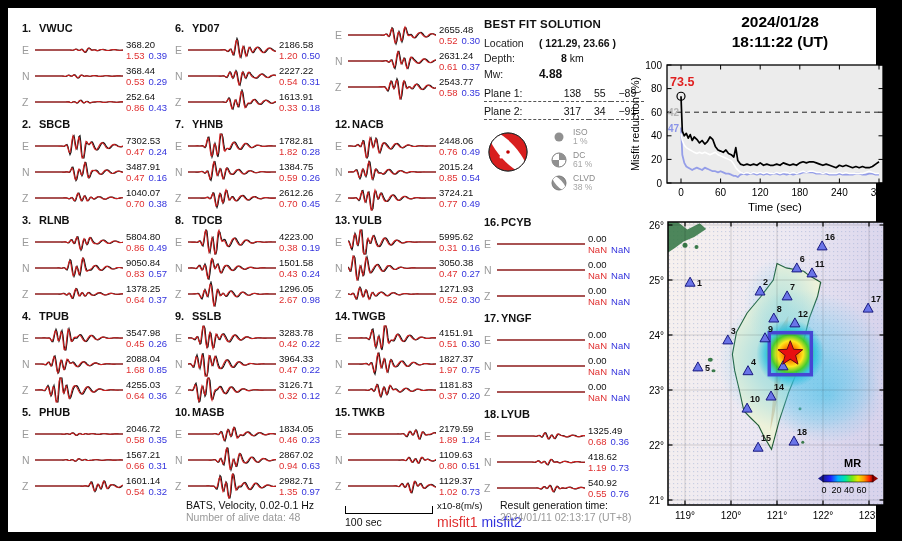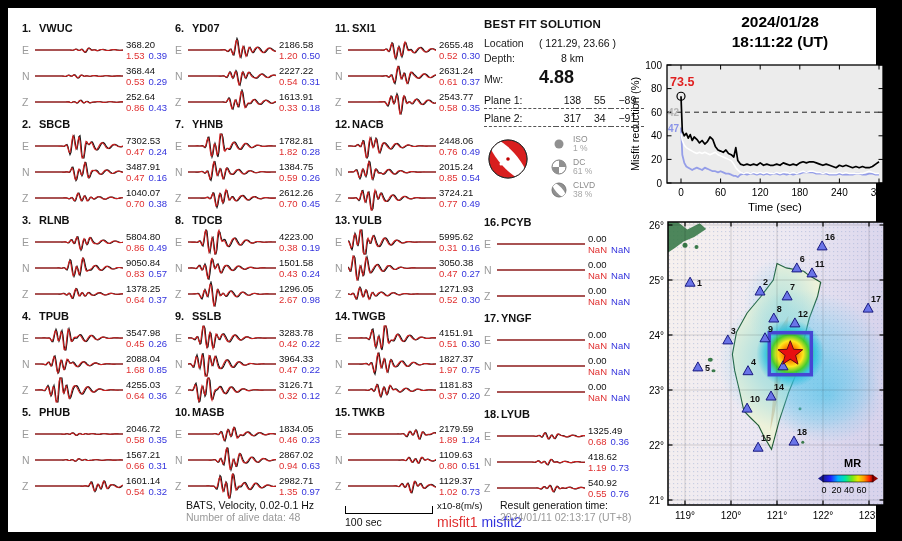--- a/index.html
+++ b/index.html
@@ -14,23 +14,23 @@
   .ch{width:13px;font-size:10.5px;color:#9a9a9a;}
   .nums{margin-left:3px;line-height:11px;white-space:nowrap;}
   .amp{font-size:9.5px;color:#111;}
   .mf{font-size:9.5px;}
   .m1{color:#e03030;margin-right:4px;}
   .m2{color:#3333dd;}
   .solution{position:absolute;left:476px;top:10px;width:166px;color:#111;}
   .sol-title{font-size:11.5px;font-weight:bold;margin-bottom:7px;letter-spacing:.2px;}
   .sol-row{font-size:10.5px;margin-bottom:3px;}
   .sol-lab{display:inline-block;width:52px;color:#222;}
-  .sol-val{font-weight:normal;}
+  .sol-val{font-weight:bold;}
   .unit{font-weight:normal;}
-  .mw-val{font-size:18px;font-weight:bold;margin-left:14px;}
+  .mw-val{font-size:12px;font-weight:bold;margin-left:14px;}
   table.planes{border-collapse:collapse;width:160px;font-size:10.5px;margin-top:2px;}
   table.planes td{padding:2.5px 0;}
   table.planes tr.ph td{border-top:1px dashed #555;border-bottom:1px dashed #555;text-align:center;}
   table.planes tr.pr td{border-bottom:1px dashed #555;}
   table.planes td.c{text-align:center;}
   .mech-row{display:flex;margin-top:8px;}
   .decomp{margin-left:18px;}
   .d-item{display:flex;align-items:center;margin-bottom:5px;}
   .d-txt{margin-left:5px;line-height:9px;}
   .d-name{font-size:8.5px;color:#8a8a8a;}
@@ -412,21 +412,20 @@
               <path d="M0 13.0 L1 13.0 L2 13.0 L3 13.0 L4 13.0 L5 13.0 L6 13.0 L7 13.0 L8 13.0 L9 13.0 L10 13.0 L11 13.0 L12 13.0 L13 13.0 L14 13.0 L15 13.0 L16 13.0 L17 13.0 L18 13.0 L19 12.9 L20 12.9 L21 12.9 L22 13.0 L23 13.1 L24 13.1 L25 13.0 L26 13.1 L27 14.1 L28 15.7 L29 16.2 L30 13.3 L31 7.3 L32 2.5 L33 3.8 L34 10.7 L35 17.3 L36 18.2 L37 13.4 L38 8.9 L39 10.5 L40 18.8 L41 25.0 L42 25.0 L43 19.2 L44 6.6 L45 1.0 L46 2.0 L47 9.4 L48 15.3 L49 16.7 L50 15.3 L51 14.0 L52 13.9 L53 13.9 L54 12.9 L55 11.2 L56 9.7 L57 9.3 L58 10.2 L59 12.0 L60 14.0 L61 15.7 L62 16.6 L63 16.5 L64 15.5 L65 13.9 L66 12.2 L67 10.8 L68 10.2 L69 10.3 L70 11.1 L71 12.3 L72 13.5 L73 14.4 L74 14.9 L75 14.8 L76 14.2 L77 13.5 L78 12.7 L79 12.2 L80 12.0 L81 12.1 L82 12.4 L83 12.8 L84 13.1 L85 13.4 L86 13.5 L87 13.4 L88 13.3 " fill="none" stroke="#111111" stroke-width="1.15"></path>
               <path d="M0 13.0 L1 13.0 L2 13.0 L3 13.0 L4 13.0 L5 13.0 L6 13.0 L7 13.0 L8 13.0 L9 13.0 L10 13.0 L11 13.0 L12 13.0 L13 13.0 L14 13.0 L15 13.0 L16 13.0 L17 13.0 L18 13.0 L19 12.9 L20 12.9 L21 13.0 L22 13.0 L23 13.1 L24 13.1 L25 13.1 L26 13.4 L27 14.3 L28 15.3 L29 14.3 L30 10.3 L31 5.4 L32 4.1 L33 8.4 L34 15.2 L35 18.6 L36 16.1 L37 11.1 L38 9.5 L39 14.5 L40 22.8 L41 25.0 L42 22.5 L43 11.3 L44 1.8 L45 1.0 L46 6.7 L47 14.0 L48 17.1 L49 16.1 L50 13.9 L51 13.0 L52 13.0 L53 12.8 L54 11.7 L55 10.4 L56 9.8 L57 10.5 L58 12.1 L59 14.0 L60 15.6 L61 16.4 L62 16.3 L63 15.3 L64 13.8 L65 12.2 L66 10.9 L67 10.2 L68 10.4 L69 11.2 L70 12.3 L71 13.6 L72 14.5 L73 14.9 L74 14.8 L75 14.2 L76 13.4 L77 12.7 L78 12.2 L79 11.9 L80 12.0 L81 12.4 L82 12.8 L83 13.1 L84 13.4 L85 13.5 L86 13.4 L87 13.3 L88 13.1 " fill="none" stroke="#cc2020" stroke-width="1.1"></path>
             </svg>
             <div class="nums">
               <div class="amp">2982.71</div>
               <div class="mf"><span class="m1">1.35</span><span class="m2">0.97</span></div>
             </div>
           </div>
         </div>
         <div class="station" style="left:327px;top:14px">
-          <div class="st-h"><span class="st-num">11.</span><span>SXI1</span></div>
           <div class="trow">
             <span class="ch">E</span>
             <svg width="88" height="26">
               <path d="M0 13.0 L1 13.0 L2 13.0 L3 13.0 L4 13.0 L5 13.0 L6 13.0 L7 13.0 L8 13.0 L9 13.0 L10 13.0 L11 13.0 L12 13.0 L13 13.0 L14 13.0 L15 13.0 L16 13.0 L17 13.0 L18 13.0 L19 13.0 L20 13.0 L21 13.0 L22 13.0 L23 13.0 L24 13.0 L25 13.0 L26 13.0 L27 13.0 L28 13.0 L29 13.0 L30 13.0 L31 13.0 L32 13.0 L33 13.1 L34 13.1 L35 13.2 L36 13.1 L37 12.6 L38 12.0 L39 12.1 L40 13.5 L41 14.7 L42 13.4 L43 9.3 L44 5.7 L45 6.5 L46 12.4 L47 19.2 L48 21.9 L49 18.8 L50 12.7 L51 9.3 L52 11.5 L53 17.0 L54 20.0 L55 17.1 L56 10.7 L57 5.9 L58 5.9 L59 9.1 L60 12.2 L61 13.1 L62 12.5 L63 12.3 L64 13.2 L65 14.6 L66 15.7 L67 15.9 L68 15.2 L69 14.0 L70 12.6 L71 11.3 L72 10.5 L73 10.4 L74 11.0 L75 12.0 L76 13.3 L77 14.3 L78 15.0 L79 15.0 L80 14.6 L81 13.7 L82 12.8 L83 12.1 L84 11.7 L85 11.7 L86 12.0 L87 12.5 L88 13.1 " fill="none" stroke="#111111" stroke-width="1.15"></path>
               <path d="M0 13.0 L1 13.0 L2 13.0 L3 13.0 L4 13.0 L5 13.0 L6 13.0 L7 13.0 L8 13.0 L9 13.0 L10 13.0 L11 13.0 L12 13.0 L13 13.0 L14 13.0 L15 13.0 L16 13.0 L17 13.0 L18 13.0 L19 13.0 L20 13.0 L21 13.0 L22 13.0 L23 13.0 L24 13.0 L25 13.0 L26 13.0 L27 13.0 L28 13.0 L29 13.0 L30 13.0 L31 13.0 L32 13.0 L33 13.0 L34 13.1 L35 13.1 L36 12.9 L37 12.4 L38 12.2 L39 12.8 L40 14.1 L41 14.1 L42 11.6 L43 7.8 L44 6.5 L45 10.1 L46 16.4 L47 20.9 L48 20.2 L49 15.2 L50 10.5 L51 10.2 L52 14.4 L53 18.7 L54 18.3 L55 13.0 L56 6.9 L57 4.8 L58 7.3 L59 11.2 L60 13.5 L61 13.6 L62 13.0 L63 13.3 L64 14.3 L65 15.4 L66 15.7 L67 15.1 L68 13.9 L69 12.5 L70 11.4 L71 10.7 L72 10.6 L73 11.1 L74 12.2 L75 13.3 L76 14.3 L77 14.9 L78 15.0 L79 14.5 L80 13.7 L81 12.8 L82 12.1 L83 11.7 L84 11.7 L85 12.0 L86 12.5 L87 13.1 L88 13.5 " fill="none" stroke="#cc2020" stroke-width="1.1"></path>
             </svg>
             <div class="nums">
               <div class="amp">2655.48</div>
               <div class="mf"><span class="m1">0.52</span><span class="m2">0.30</span></div>
             </div>

